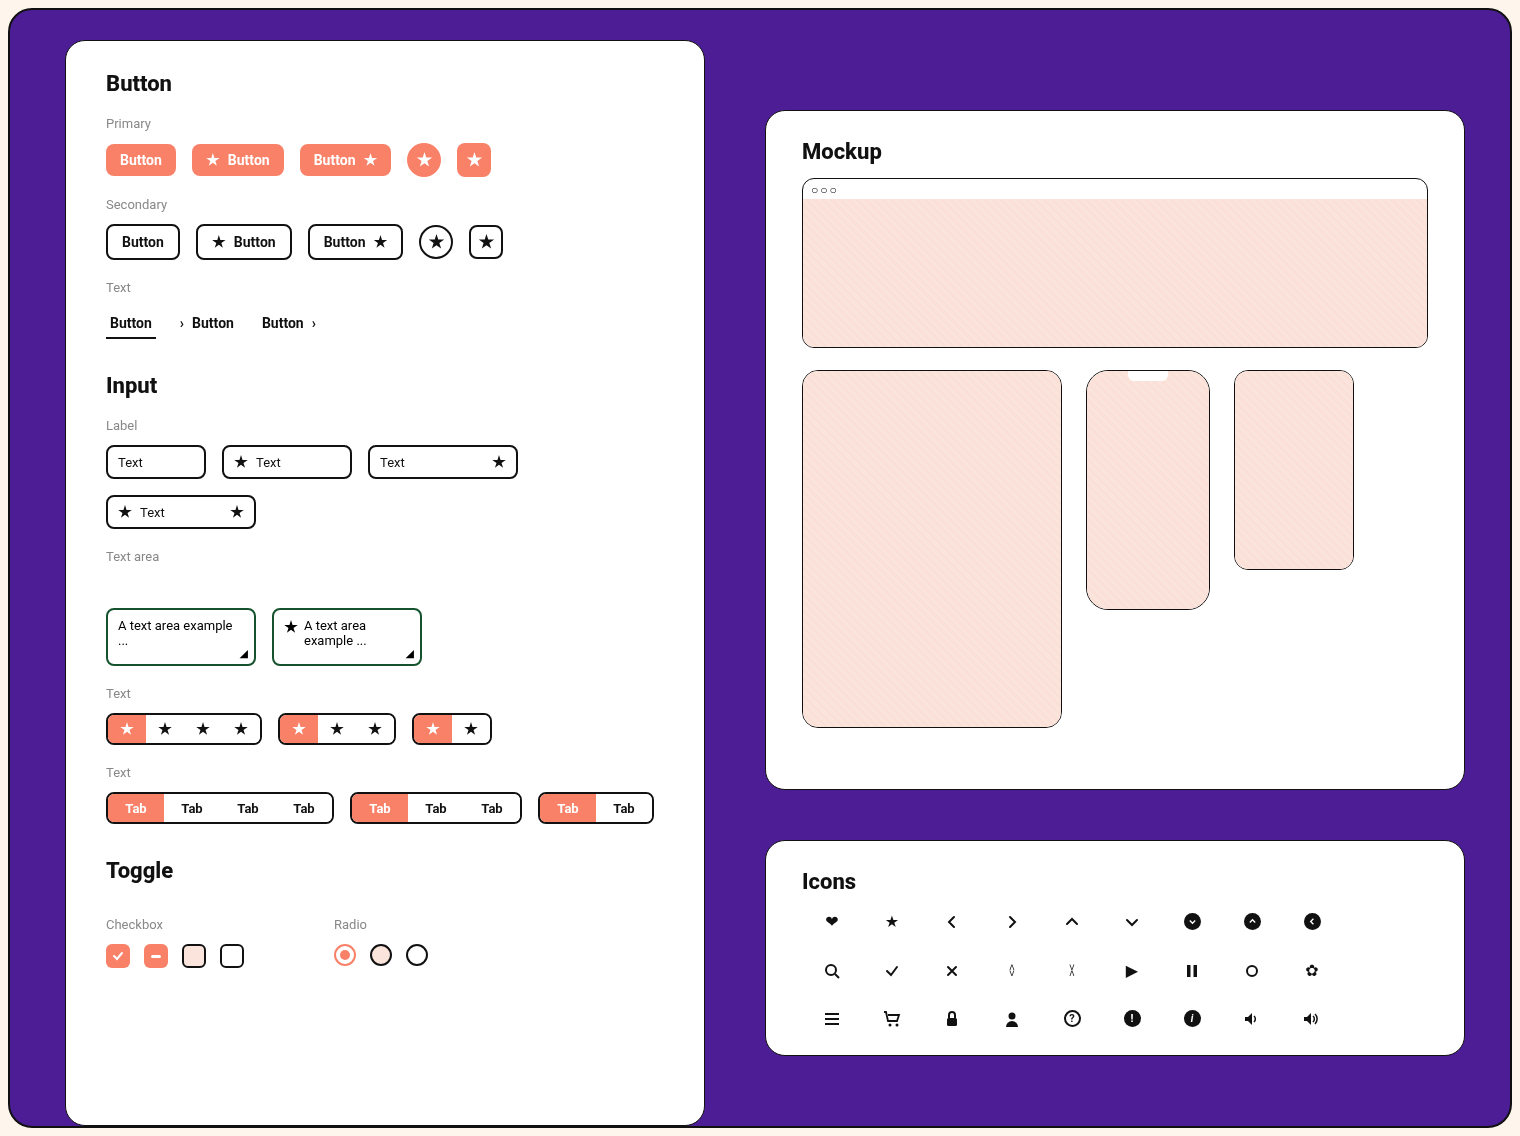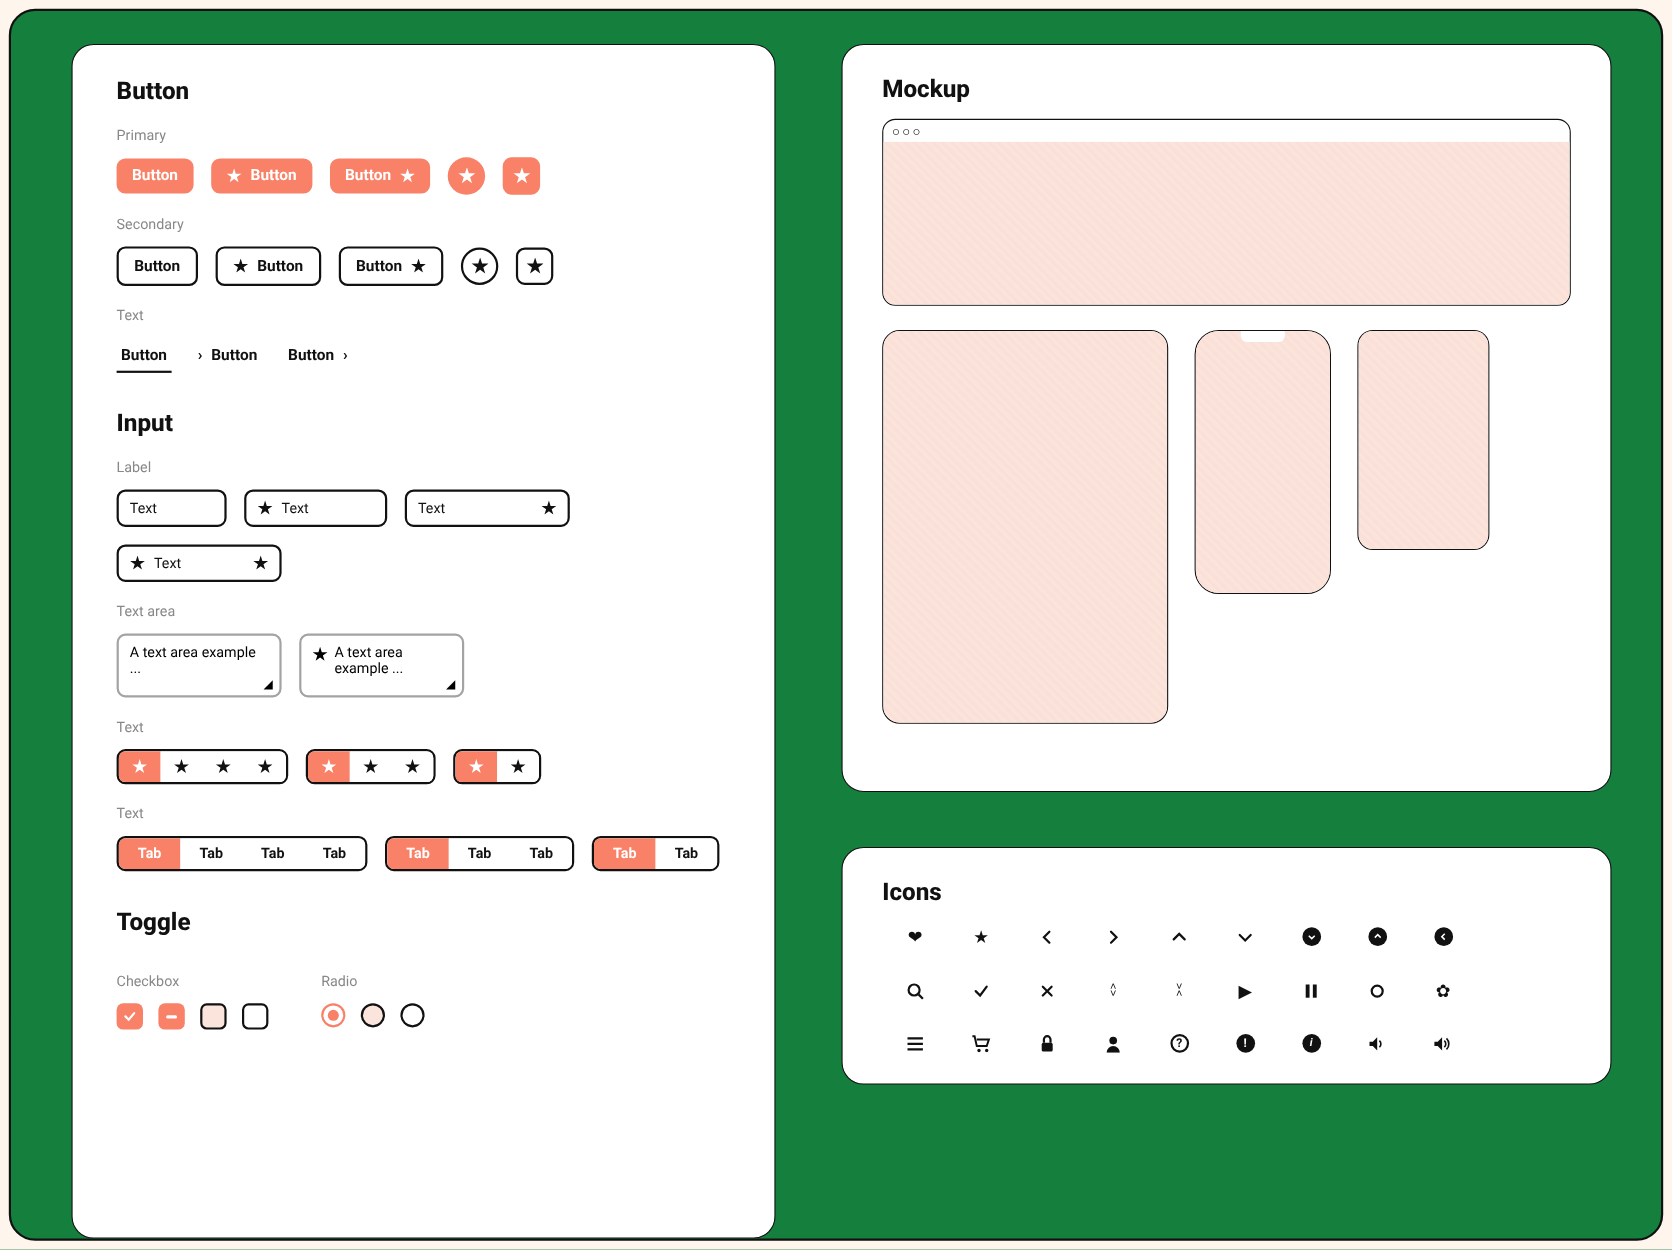--- a/index.html
+++ b/index.html
@@ -5,38 +5,38 @@
   * { box-sizing: border-box; margin: 0; padding: 0; }
   body {
     font-family: -apple-system, BlinkMacSystemFont, "Segoe UI", Roboto, sans-serif;
     background: #fef5ec;
     padding: 8px;
     width: 1520px;
     height: 1136px;
     overflow: hidden;
   }
   .page-frame {
-    background: #15803d;
+    background: #4c1d95;
     border: 2px solid #111;
     border-radius: 24px;
     width: 100%;
     height: 100%;
     display: flex;
     gap: 60px;
     padding: 30px 0 0 55px;
     overflow: hidden;
   }
   .panel {
     background: #fff;
     border: 1.5px solid #111;
     border-radius: 20px;
     padding: 30px 40px;
   }
   .left-panel { width: 640px; border-top-left-radius: 20px; }
-  .right-col { display: flex; flex-direction: column; gap: 50px; width: 700px; }
+  .right-col { display: flex; flex-direction: column; gap: 50px; width: 700px; justify-content: center; }
   .right-panel-top { height: 680px; padding: 28px 36px; }
   .right-panel-bottom { padding: 28px 36px; }
 
   h2.section-title {
     font-size: 22px;
     font-weight: 800;
     color: #111;
     margin-bottom: 14px;
   }
   .sub-label {
@@ -74,44 +74,44 @@
     display: inline-flex; align-items: center; gap: 8px;
     border: 2px solid #111; border-radius: 8px;
     padding: 6px 10px; font-size: 13px; color: #111;
     height: 34px; background: #fff;
   }
   .input-box.small { width: 100px; }
   .input-box.med { width: 130px; }
   .input-box.long { width: 150px; justify-content: space-between; }
 
   .textarea-box {
-    border: 2px solid #a3a3a3; border-radius: 8px;
+    border: 2px solid #14532d; border-radius: 8px;
     padding: 8px 10px; font-size: 13px; width: 150px; height: 58px;
-    position: relative; display: flex; gap: 6px;
+    position: relative; display: flex; gap: 6px; margin-top: 32px;
   }
   .textarea-box .resize-glyph {
     position: absolute; right: 6px; bottom: 4px; font-size: 11px;
   }
 
   
   .tabs-group {
     display: inline-flex; border: 2px solid #111; border-radius: 8px;
     overflow: hidden; height: 32px;
   }
   .tab-cell {
     display: flex; align-items: center; justify-content: center;
     width: 38px; height: 100%; font-size: 13px; font-weight: 700;
     color: #111; background: #fff;
   }
   .tab-cell.wide { width: 56px; }
   .tab-cell.active { background: #f88168; color: #fff; }
   .tab-cell.active .star { color: #fff; }
 
   
-  .toggle-section { display: flex; gap: 48px; }
+  .toggle-section { display: flex; gap: 90px; }
   .chk {
     width: 24px; height: 24px; border-radius: 6px;
     display: inline-flex; align-items: center; justify-content: center;
     font-size: 14px;
   }
   .chk.filled { background: #f88168; color: #fff; }
   .chk.tint { background: #fbe4dc; border: 2px solid #111; }
   .chk.outline { background: #fff; border: 2px solid #111; }
   .minus-bar { width: 10px; height: 3px; background: #fff; border-radius: 2px; }
 

